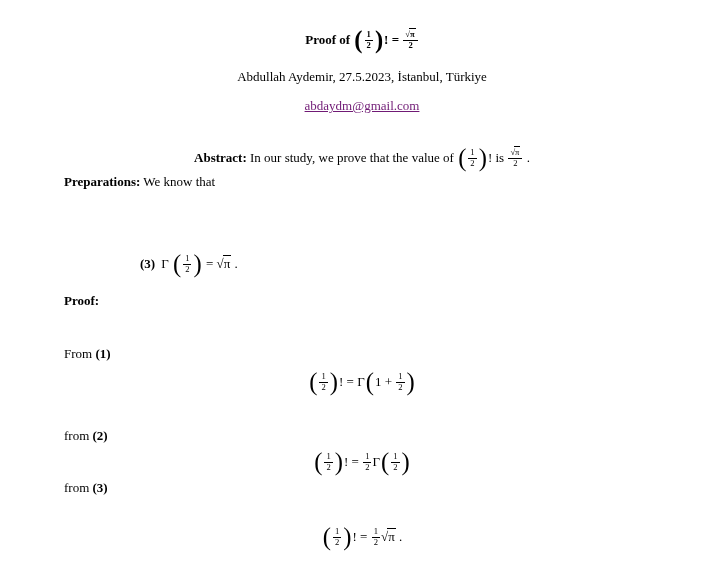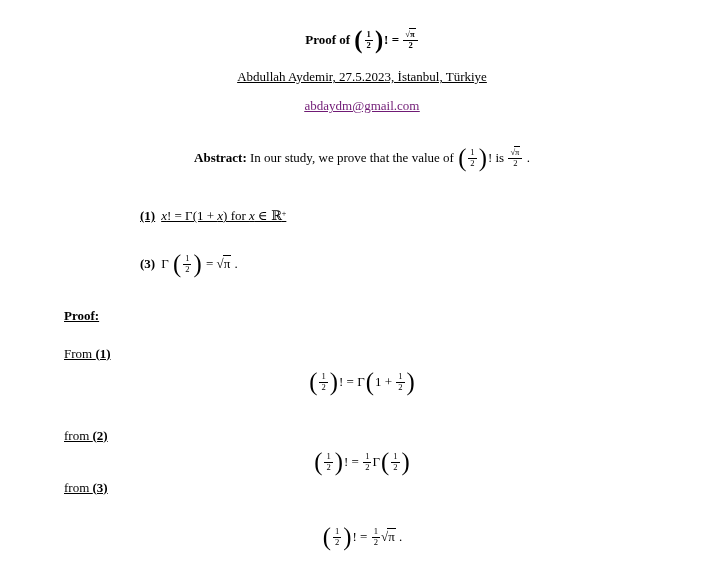--- a/index.html
+++ b/index.html
@@ -9,21 +9,21 @@
     background:#ffffff;
     color:#000000;
     font-family:"Liberation Serif","DejaVu Serif",serif;
     font-size:13px;
     overflow:hidden;
   }
   .blk{position:absolute;left:0;width:100%;}
   .center{text-align:center;}
   .leftcol{left:64px;width:auto;}
   .indent{left:140px;width:auto;}
-  .text-line{line-height:19px;text-decoration:underline;}
+  .text-line{line-height:19px;}
   .inline-math-line{line-height:32px;}
   .math-line{line-height:38px;}
   .bold{font-weight:bold;}
   b{font-weight:bold;}
   .item-label{margin-right:6px;}
   
   .frac{
     display:inline-flex;flex-direction:column;align-items:center;
     vertical-align:middle;
     font-size:0.66em;line-height:1.15;text-align:center;
@@ -71,34 +71,34 @@
   <div class="blk center inline-math-line" style="top:142px">
     <b>Abstract:</b><span> In our study, we prove that the value of </span><span class="bigp">(</span><span class="frac">
         <span class="fnum">1</span>
         <span class="fden">2</span>
       </span><span class="bigp">)</span><span>! is </span><span class="frac">
         <span class="fnum"><span>√</span><span class="rad">π</span></span>
         <span class="fden">2</span>
       </span><span> .</span>
   </div>
 
+  <div class="blk leftcol text-line" style="top:172px">
+    <b>Preparations:</b><span> We know that</span>
+  </div>
 
-  <div class="blk indent text-line" style="top:204px">
-    <b class="item-label">(1)</b><span><span class="seg-i">x</span><span>! = Γ(1 + </span><span class="seg-i">x</span><span>) for </span><span class="seg-i">x</span><span> ∈ ℝ</span><span class="seg-sup">+</span></span>
-  </div>
 
 
   <div class="blk indent inline-math-line" style="top:248px">
     <b class="item-label">(3)</b><span>Γ </span><span class="bigp">(</span><span class="frac">
         <span class="fnum">1</span>
         <span class="fden">2</span>
       </span><span class="bigp">)</span><span> = </span><span class="sqrtwrap"><span>√</span><span class="rad">π</span></span><span> .</span>
   </div>
 
-  <div class="blk leftcol text-line" style="top:306px">
+  <div class="blk leftcol text-line" style="top:291px">
     <b>Proof:</b>
   </div>
 
   <div class="blk leftcol text-line" style="top:344px">
     <span>From </span><b>(1)</b>
   </div>
 
   <div class="blk center math-line" style="top:363px">
     <span class="bigp">(</span><span class="frac">
         <span class="fnum">1</span>

